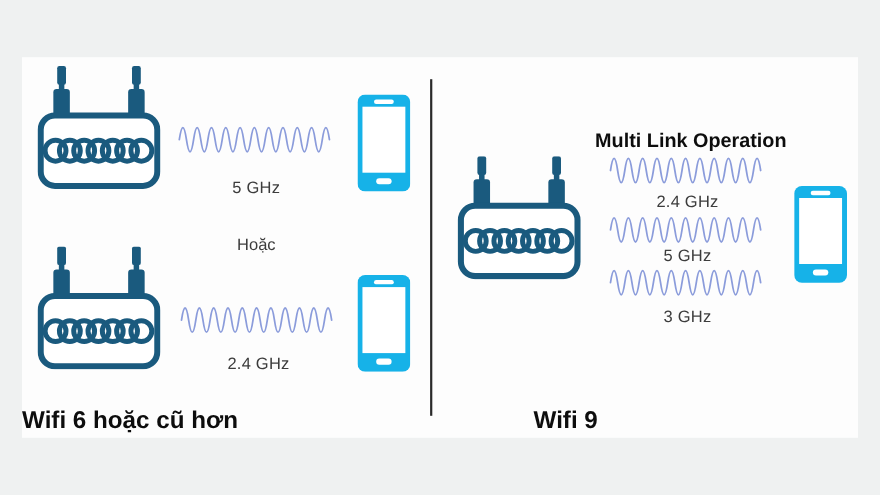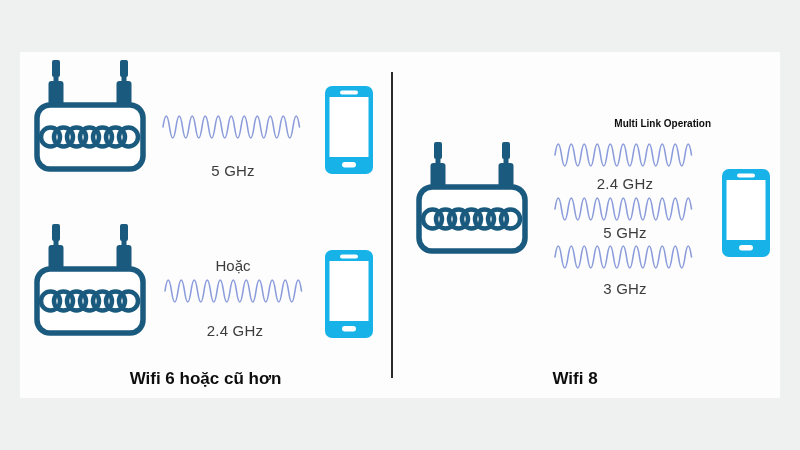--- a/index.html
+++ b/index.html
@@ -7,23 +7,23 @@
     --c-text:#3c3c3c; --c-title:#0d0d0d; --c-bg:#eff1f1;
     --c-panel:#fdfdfd; --c-divider:#2a2a2a;
   }
   *{margin:0;padding:0;box-sizing:border-box;}
   body{font-family:"Liberation Sans", sans-serif;}
   .canvas{position:relative;width:800px;height:450px;background:var(--c-bg);overflow:hidden;}
   .panel{position:absolute;left:20px;top:52px;width:760px;height:346px;background:var(--c-panel);}
   .abs{position:absolute;}
   .divider{position:absolute;left:391px;top:72px;width:2px;height:306px;background:var(--c-divider);}
   .band-label{position:absolute;width:140px;text-align:center;font-size:15px;color:var(--c-text);letter-spacing:.2px;}
-  .or-label{position:absolute;width:140px;text-align:center;font-size:15px;color:var(--c-text);margin-top:43px;}
-  .mlo-title{position:absolute;width:170px;text-align:right;font-size:10px;font-weight:bold;color:var(--c-title);white-space:nowrap;}
-  .section-title{position:absolute;text-align:center;font-size:17px;font-weight:bold;color:var(--c-title);white-space:nowrap;}
+  .or-label{position:absolute;width:140px;text-align:center;font-size:15px;color:var(--c-text);}
+  .mlo-title{position:absolute;width:170px;text-align:right;font-size:18px;font-weight:bold;color:var(--c-title);white-space:nowrap;}
+  .section-title{position:absolute;text-align:left;font-size:22px;font-weight:bold;color:var(--c-title);white-space:nowrap;}
   svg{display:block;}
   .wave{overflow:visible;}
   .wave path{fill:none;stroke:var(--c-wave);stroke-width:1.6;stroke-linecap:round;}
 </style>
 </head>
 <body>
 
 <div class="canvas">
   <div class="panel"></div>
   <div class="divider"></div>
@@ -141,15 +141,15 @@
       </svg>
     <div class="band-label" style="left:555px;top:280px">3 GHz</div>
 
     <svg class="abs" style="left:722px;top:168px" width="48" height="90" viewBox="0 0 48 88">
       <rect x="0" y="0" width="48" height="88" rx="7" fill="var(--c-phone)"></rect>
       <rect x="4.5" y="11" width="39" height="60" fill="#ffffff"></rect>
       <rect x="15" y="4.5" width="18" height="4" rx="2" fill="#ffffff"></rect>
       <rect x="17" y="76" width="14" height="5.5" rx="2.75" fill="#ffffff"></rect>
     </svg>
 
-    <div class="section-title" style="left:485px;top:369px;width:180px">Wifi 8</div>
+    <div class="section-title" style="left:485px;top:369px;width:180px">Wifi 9</div>
   </div>
 </div>
 
 </body></html>

